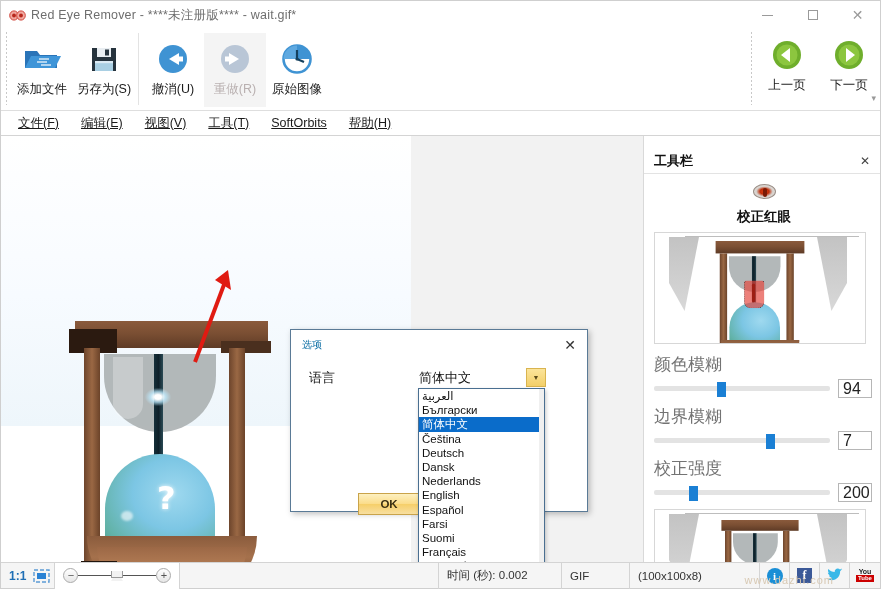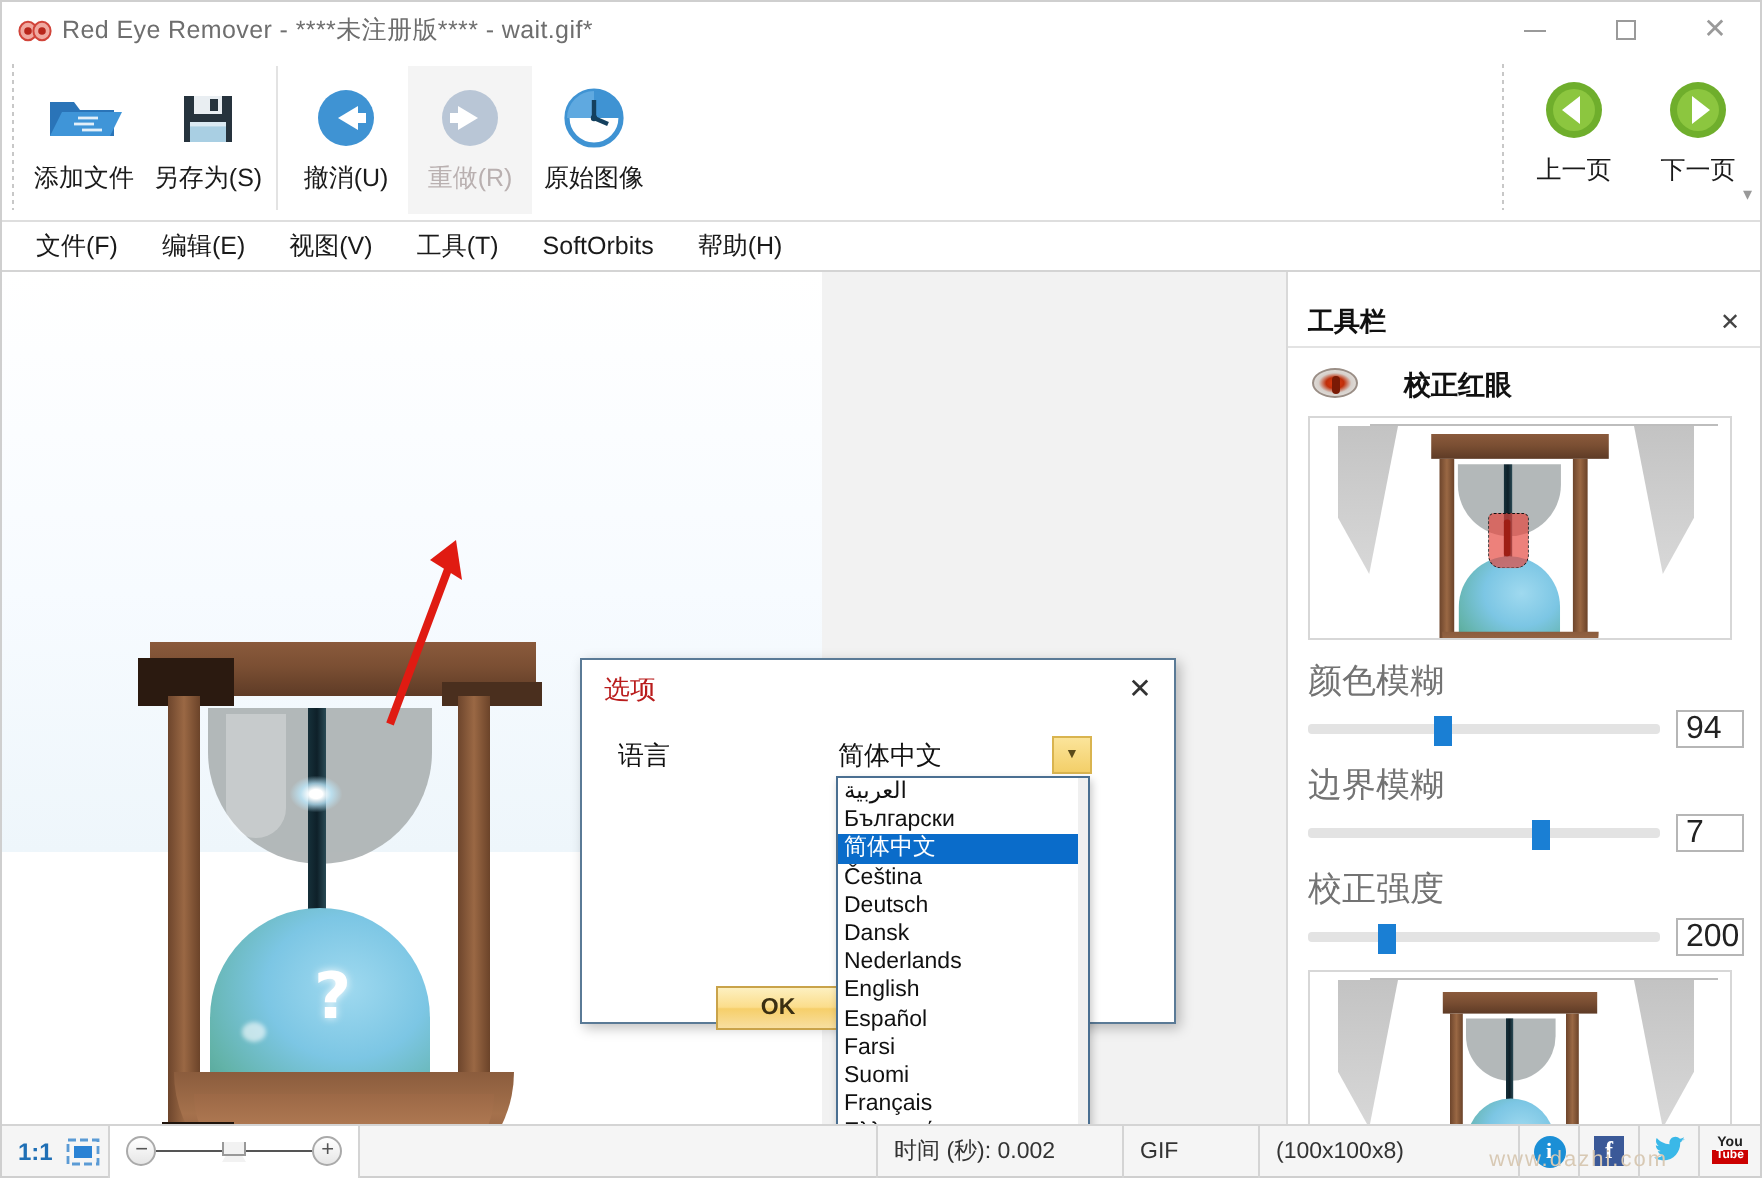--- a/index.html
+++ b/index.html
@@ -49,21 +49,21 @@
   .rib-btn .lbl { font-size:12.5px; color:#1a1a1a; margin-top:2px; white-space:nowrap;}
   .rib-btn.disabled .lbl { color:#b9b0b0; }
   .rib-btn.redo { background:#f4f4f4; }
   .rib-divider { width:1px; height:72px; background:#e3e3e3; margin:4px 3px 0 3px; }
   .rib-right { margin-left:auto; display:flex; align-items:flex-start; position:relative;}
   .rib-expand { position:absolute; right:4px; bottom:2px; font-size:9px; color:#999; }
 
   
   .menubar { height:25px; flex:0 0 25px; display:flex; align-items:center;
     background:#ffffff; border-bottom:1px solid #d4d4d4; padding-left:6px; }
-  .menu-item { padding:3px 11px; font-size:12.5px; color:#1a1a1a; cursor:default; }
+  .menu-item { padding:3px 11px; font-size:12.5px; color:#1a1a1a; cursor:default;text-decoration:underline; }
 
   
   .body { flex:1; display:flex; min-height:0; position:relative; }
 
   .canvas-wrap { flex:1; position:relative; overflow:hidden;
     background:#f2f2f2;
     border-right:1px solid #d9d9d9;}
   .canvas-white { position:absolute; left:0; top:0; width:410px; height:290px;
     background:linear-gradient(180deg,#ffffff 0%, #f7fbff 55%, #eef6fb 100%); }
   .canvas-grey { position:absolute; left:410px; top:0; right:0; bottom:0; background:#f2f2f2;}
@@ -107,21 +107,21 @@
 
   .arrow-annot { position:absolute; left:180px; top:130px; width:60px; height:100px; pointer-events:none;}
 
   
   .dialog {
     position:absolute; left:289px; top:193px; width:298px; height:183px;
     background:#ffffff; border:1px solid #5a7a96; box-shadow:2px 2px 6px rgba(0,0,0,.25);
     z-index:40;
   }
   .dlg-title { height:30px; display:flex; align-items:center; padding:0 6px 0 11px; }
-  .dlg-title .t { font-size:13px; color:#b91c1c; }
+  .dlg-title .t { font-size:10px; color:#0369a1; }
   .dlg-close { margin-left:auto; width:22px; height:22px; display:flex; align-items:center;
      justify-content:center; color:#333; font-size:14px; font-family:"DejaVu Sans",sans-serif;}
   .dlg-row { display:flex; align-items:center; padding:8px 0 0 18px; }
   .dlg-label { width:110px; font-size:13px; color:#111; }
   .combo { position:relative; width:127px; display:flex; align-items:center; }
   .combo-val { font-size:13px; color:#111; flex:1; }
   .combo-arrow { width:20px; height:19px; background:linear-gradient(180deg,#fbe49a,#f3cf69);
      border:1px solid #d9b44f; display:flex; align-items:center; justify-content:center;
      font-size:7px; color:#5a4a1a; }
   .dlg-ok {
@@ -146,21 +146,21 @@
 
   
   .toolpanel { width:236px; flex:0 0 236px; background:#ffffff; display:flex;
      flex-direction:column; min-height:0; }
   .tp-header { height:26px; display:flex; align-items:center; padding:0 6px 0 10px;
      border-bottom:1px solid #e3e3e3;margin-top:12px;}
   .tp-header .t { font-size:13px; color:#111; font-weight:bold;}
   .tp-close { margin-left:auto; width:18px; height:18px; display:flex; align-items:center;
      justify-content:center; color:#444; font-size:12px; font-family:"DejaVu Sans",sans-serif;}
   .tp-inner { flex:1; padding:6px 8px 0 10px; overflow:hidden; }
-  .tp-tool-row { display:flex; align-items:flex-start; gap:23px; margin:4px 0 6px 2px;}
+  .tp-tool-row { display:flex; align-items:center; gap:9px; margin:4px 0 6px 2px;flex-direction:column;}
   .eye-icon { width:23px; height:15px; border-radius:50%;
      background:radial-gradient(ellipse at center, #e03b10 0%, #bf2f0b 30%, #d6d0cb 55%, #efece9 100%);
      border:1px solid #9a8e86; position:relative;}
   .eye-icon::after { content:''; position:absolute; left:9px; top:3px; width:4px; height:9px;
      background:#7a1a05; border-radius:2px; }
   .tp-tool-name { font-size:13.5px; font-weight:bold; color:#111; }
 
   .preview { width:212px; height:112px; border:1px solid #d7d7d7; background:#ffffff;
      position:relative; overflow:hidden; margin-bottom:9px; }
   .preview.second { height:115px; }

